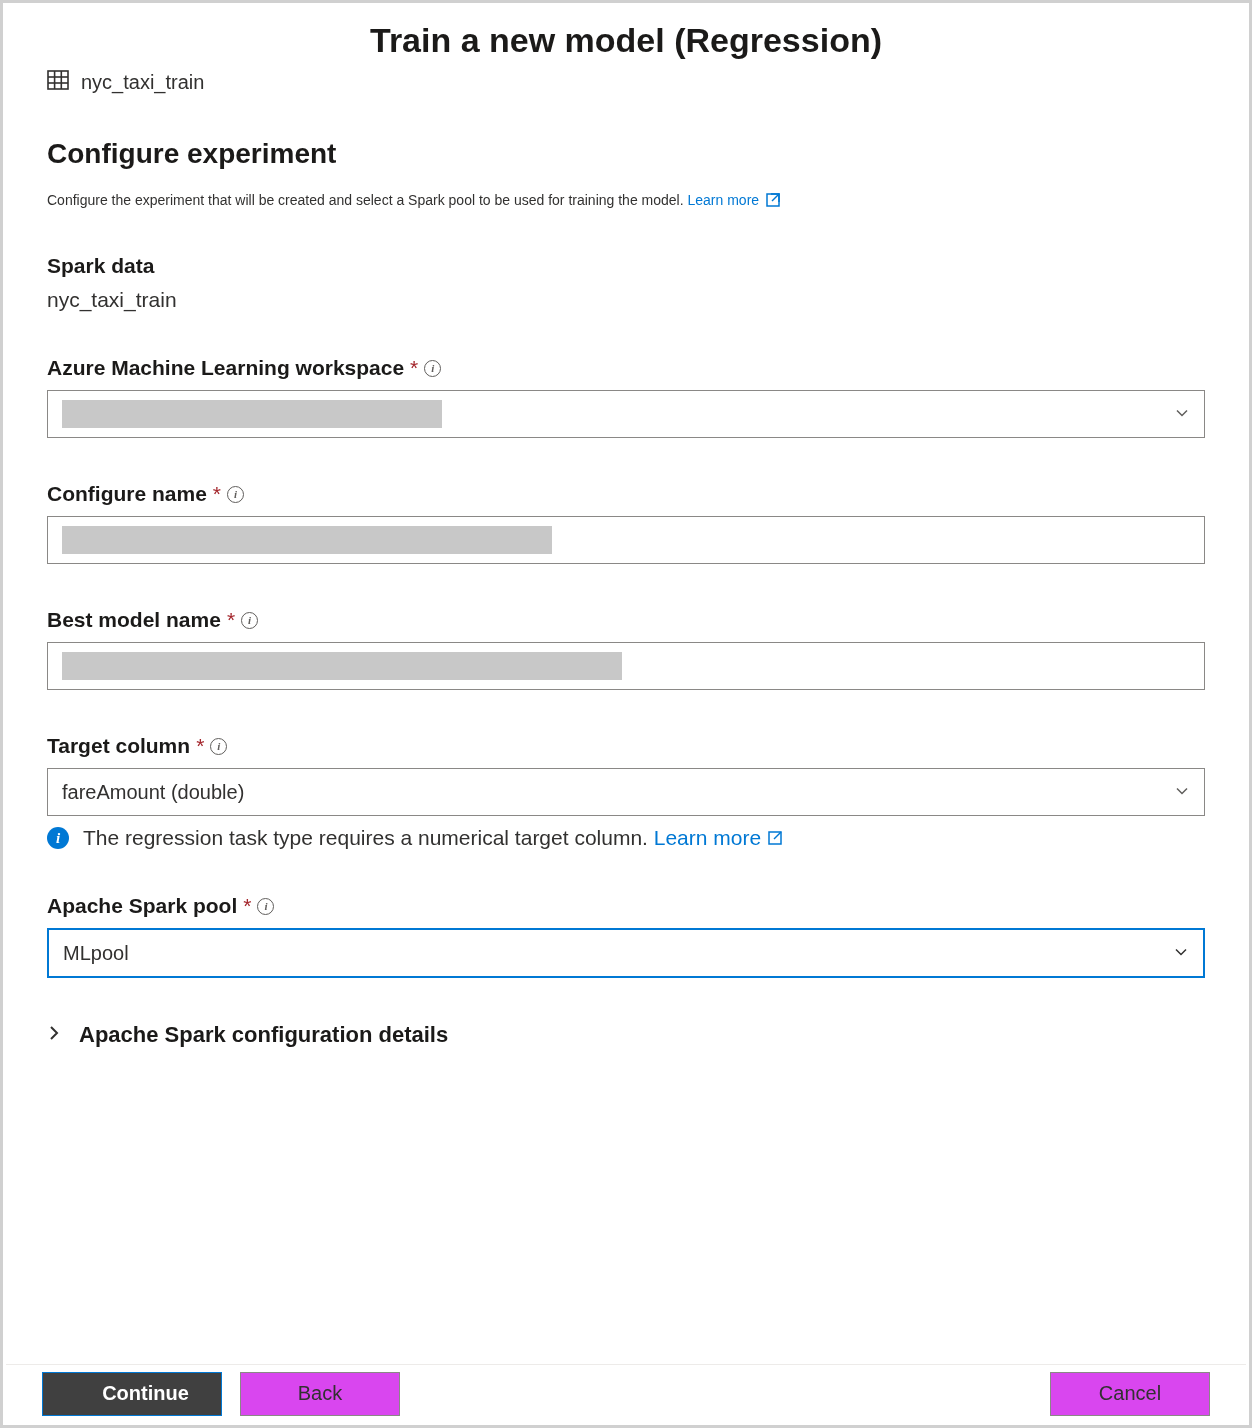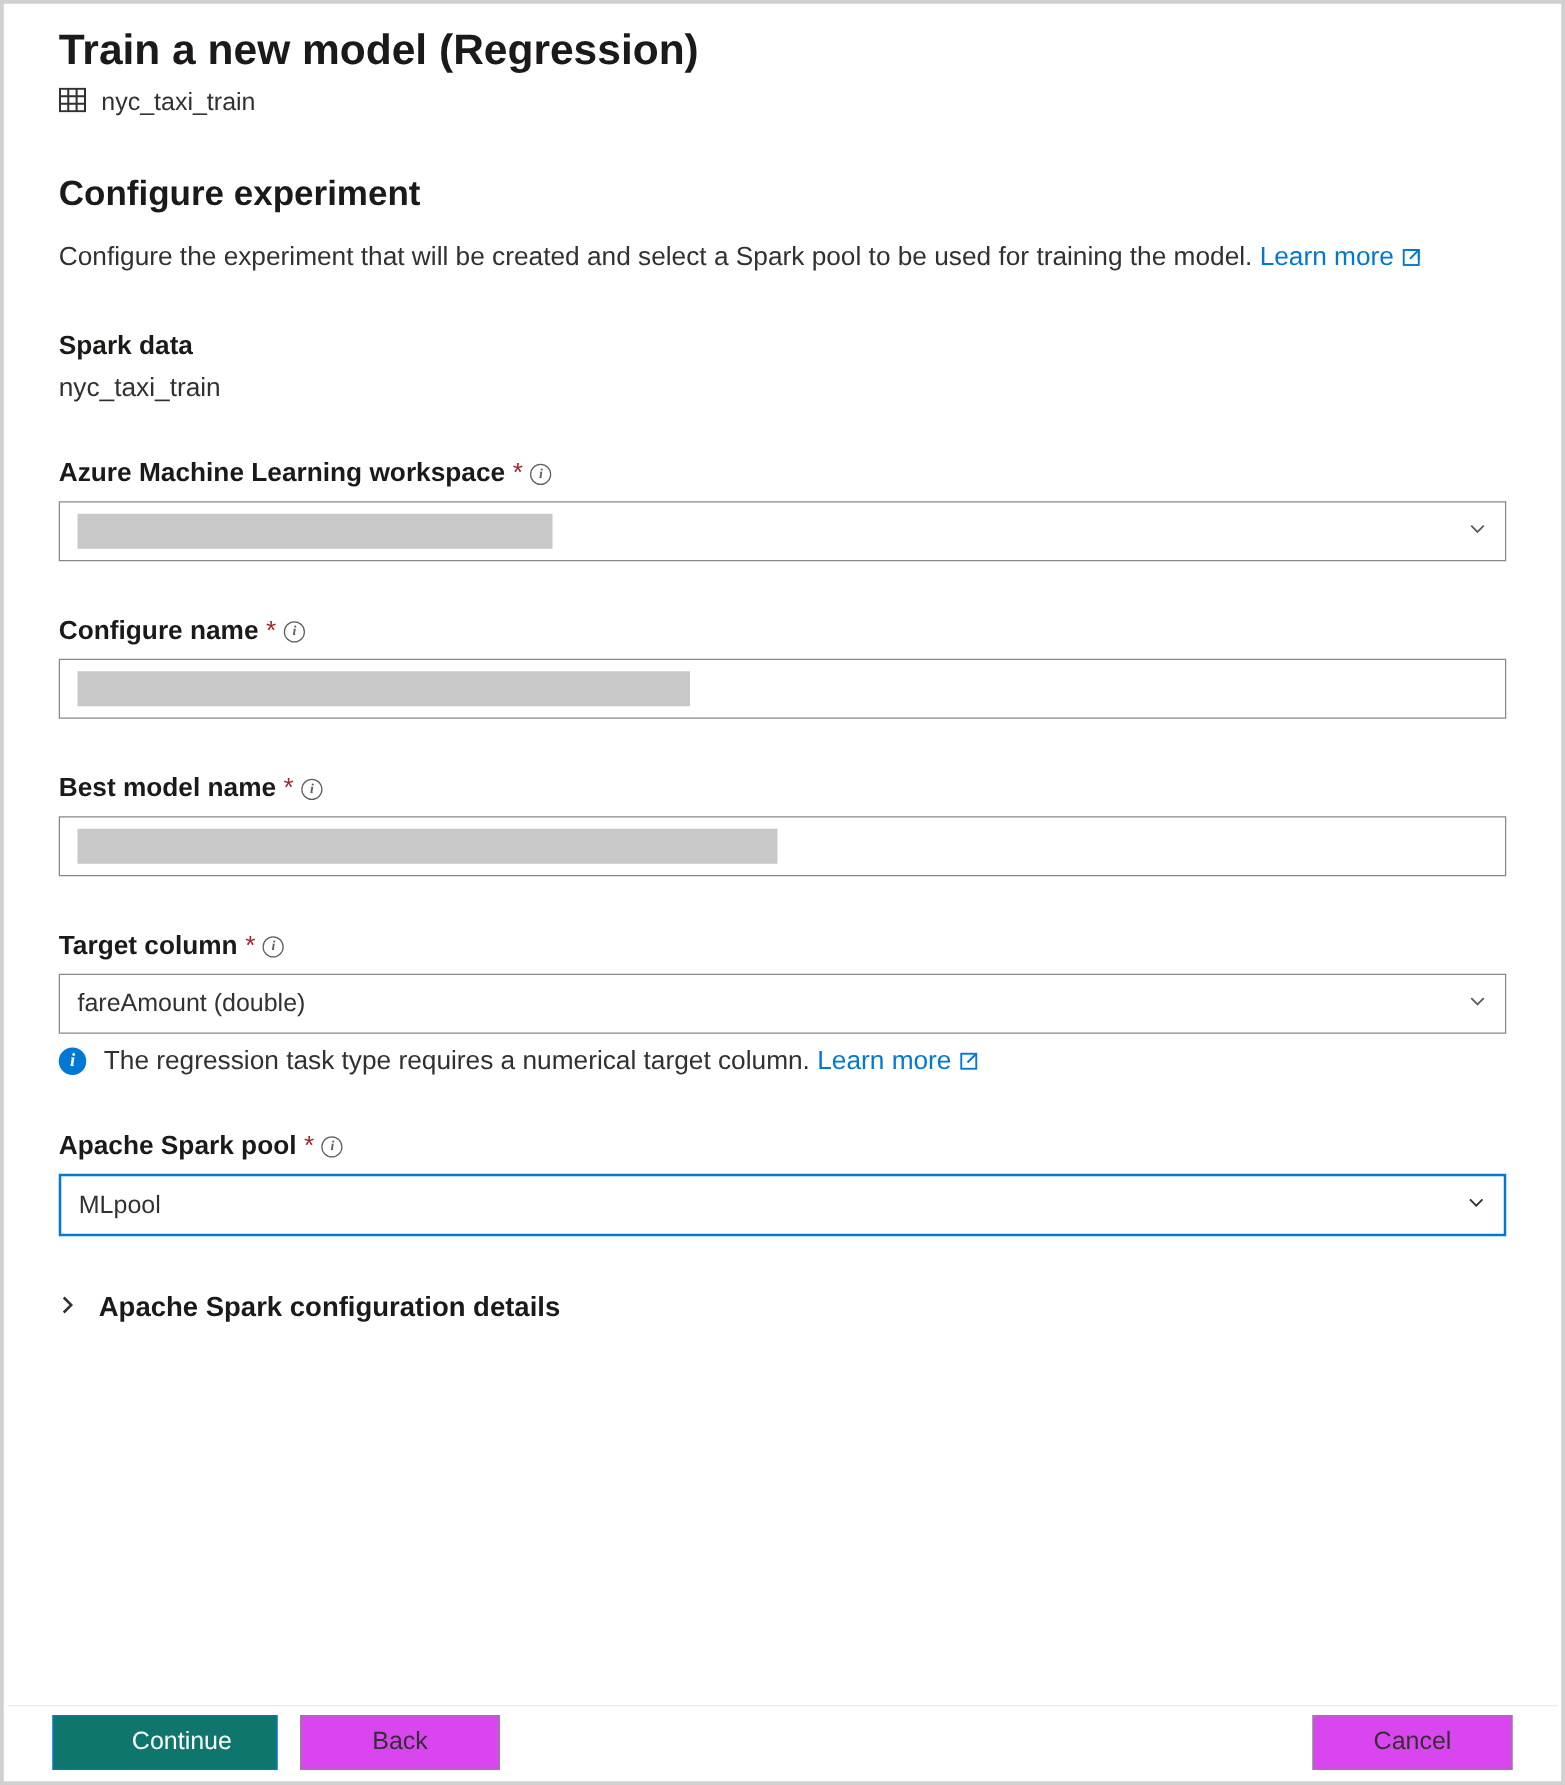--- a/index.html
+++ b/index.html
@@ -19,20 +19,21 @@
   .body-area {
     padding: 18px 44px 0 44px;
     height: 1365px;
     overflow: hidden;
   }
   .title {
     font-size: 34px;
     font-weight: 700;
     margin: 0 0 10px 0;
     color: #1b1a19;
+    text-align: center;
   }
   .source-row {
     display: flex;
     align-items: center;
     gap: 12px;
     margin-bottom: 44px;
   }
   .table-icon {
     width: 22px; height: 20px;
   }
@@ -40,21 +41,21 @@
     font-size: 20px;
     color: #323130;
   }
   .section-title {
     font-size: 28px;
     font-weight: 700;
     margin: 0 0 20px 0;
     color: #1b1a19;
   }
   .section-desc {
-    font-size: 21px;
+    font-size: 14px;
     line-height: 1.45;
     color: #323130;
     margin: 0 0 44px 0;
   }
   .link {
     color: #0078d4;
     display: inline-flex;
     align-items: center;
     gap: 6px;
     text-decoration: none;
@@ -163,24 +164,24 @@
     border: 1px solid #8a8886;
     background: #d946ef;
     color: #323130;
     padding: 0 0;
     cursor: pointer;
     display: flex;
     align-items: center;
     justify-content: center;
   }
   .btn-primary {
-    background: #0f766e;
+    background: #404040;
     border-color: #0078d4;
     color: #fff;
-    font-weight: 400;
+    font-weight: 700;
     width: 180px;
     padding-left: 27px;
   }
   .btn-back { width: 160px; }
   .btn-cancel { width: 160px; margin-left: auto; }
   .chev-svg { width: 16px; height: 16px; }
 </style>
 </head>
 <body>
 

